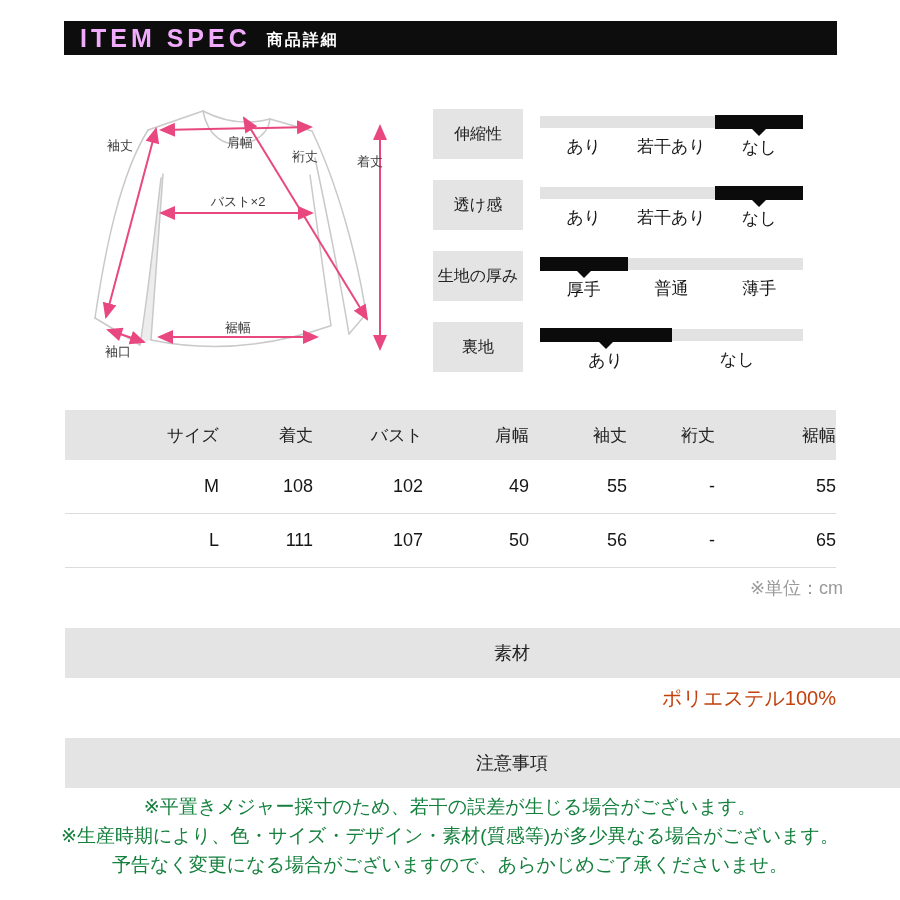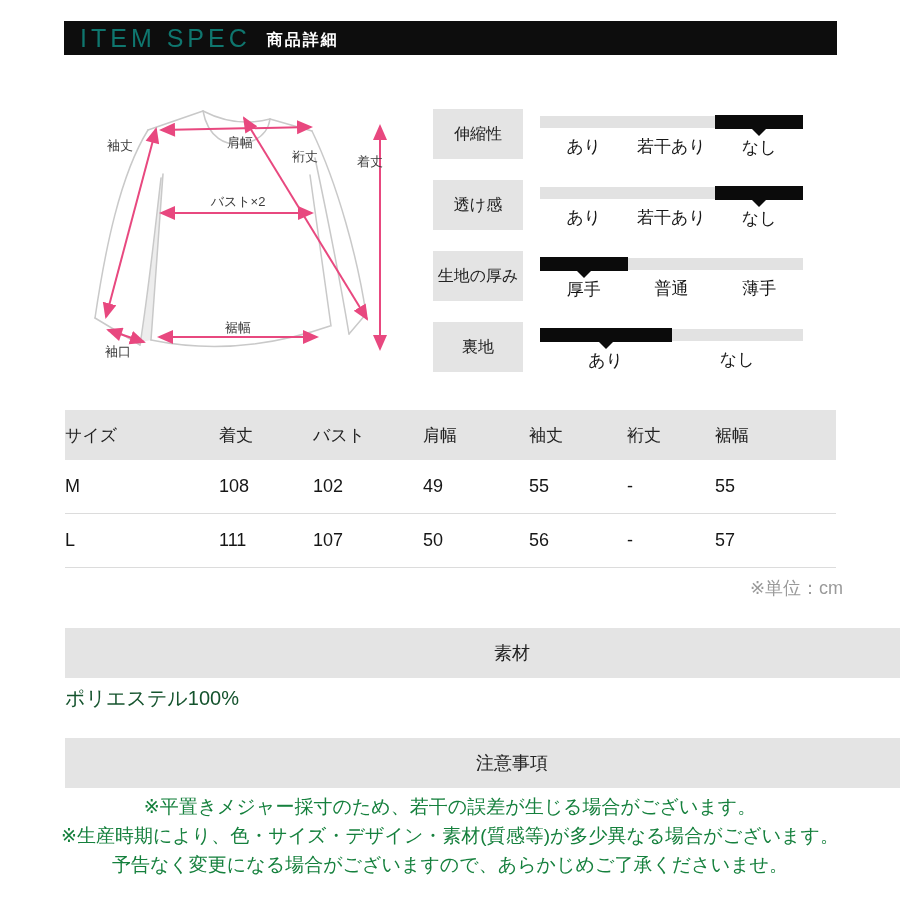--- a/index.html
+++ b/index.html
@@ -18,21 +18,21 @@
     width:900px;height:900px;position:relative;overflow:hidden;
     font-family:"Liberation Sans","DejaVu Sans",sans-serif;
     color:var(--ink);
   }
   
   .header-bar{
     position:absolute;left:64px;top:21px;width:773px;height:34px;
     background:#0d0d0d;display:flex;align-items:center;padding-left:16px;
   }
   .header-title-en{
-    color:#0f766e;font-size:25px;font-weight:400;letter-spacing:4px;line-height:1;
+    color:#f0abfc;font-size:25px;font-weight:700;letter-spacing:4px;line-height:1;
   }
   .header-title-ja{
     color:#fff;font-size:16px;font-weight:700;letter-spacing:2px;margin-left:16px;
     position:relative;top:2px;
   }
   
   .diagram{position:absolute;left:60px;top:90px;width:345px;height:300px;}
   .garment{stroke:var(--outline);stroke-width:1.5;fill:none;stroke-linecap:round;stroke-linejoin:round;}
   .shade{fill:#dedede;opacity:.55;stroke:none;}
   .arrow{stroke:var(--accent);stroke-width:2;fill:none;}
@@ -64,35 +64,35 @@
   }
   .spec-option-label{font-size:17px;color:#161616;margin-top:7px;white-space:nowrap;}
   
   .size-table{position:absolute;left:65px;top:410px;width:771px;}
   .st-row{
     display:grid;grid-template-columns:154px 94px 110px 106px 98px 88px 121px;
     align-items:center;
   }
   .st-head{background:var(--box-gray);height:50px;font-size:17px;color:#222;}
   .st-data{height:54px;font-size:18px;color:#161616;border-bottom:1px solid var(--divider);}
-  .st-cell{text-align:left;}
+  .st-cell{text-align:right;}
   .unit-note{
     position:absolute;right:57px;top:576px;font-size:18px;color:var(--muted);
   }
   
   .section-heading{
     position:absolute;left:65px;width:894px;height:50px;background:var(--box-gray);
     display:flex;align-items:center;justify-content:center;
     font-size:18px;color:#222;margin-top:11px;
   }
   .heading-material{top:617px;}
   .heading-notes{top:727px;}
   .material-value{
-    position:absolute;left:65px;top:685px;width:771px;text-align:left;
-    font-size:20px;color:#14532d;
+    position:absolute;left:65px;top:685px;width:771px;text-align:right;
+    font-size:20px;color:#c2410c;
   }
   .notes-lines{
     position:absolute;left:0;top:792px;width:900px;text-align:center;
     font-size:19px;line-height:29px;color:#15803d;
   }
 </style>
 </head>
 <body>
 
 <div class="header-bar">
@@ -231,21 +231,21 @@
       <div class="st-cell">-</div>
       <div class="st-cell">55</div>
     </div>
     <div class="st-row st-data">
       <div class="st-cell">L</div>
       <div class="st-cell">111</div>
       <div class="st-cell">107</div>
       <div class="st-cell">50</div>
       <div class="st-cell">56</div>
       <div class="st-cell">-</div>
-      <div class="st-cell">57</div>
+      <div class="st-cell">65</div>
     </div>
   </div>
 <div class="unit-note">※単位：cm</div>
 
 <div class="section-heading heading-material">素材</div>
 <div class="material-value">ポリエステル100%</div>
 
 <div class="section-heading heading-notes">注意事項</div>
 <div class="notes-lines">
     <div>※平置きメジャー採寸のため、若干の誤差が生じる場合がございます。</div>

